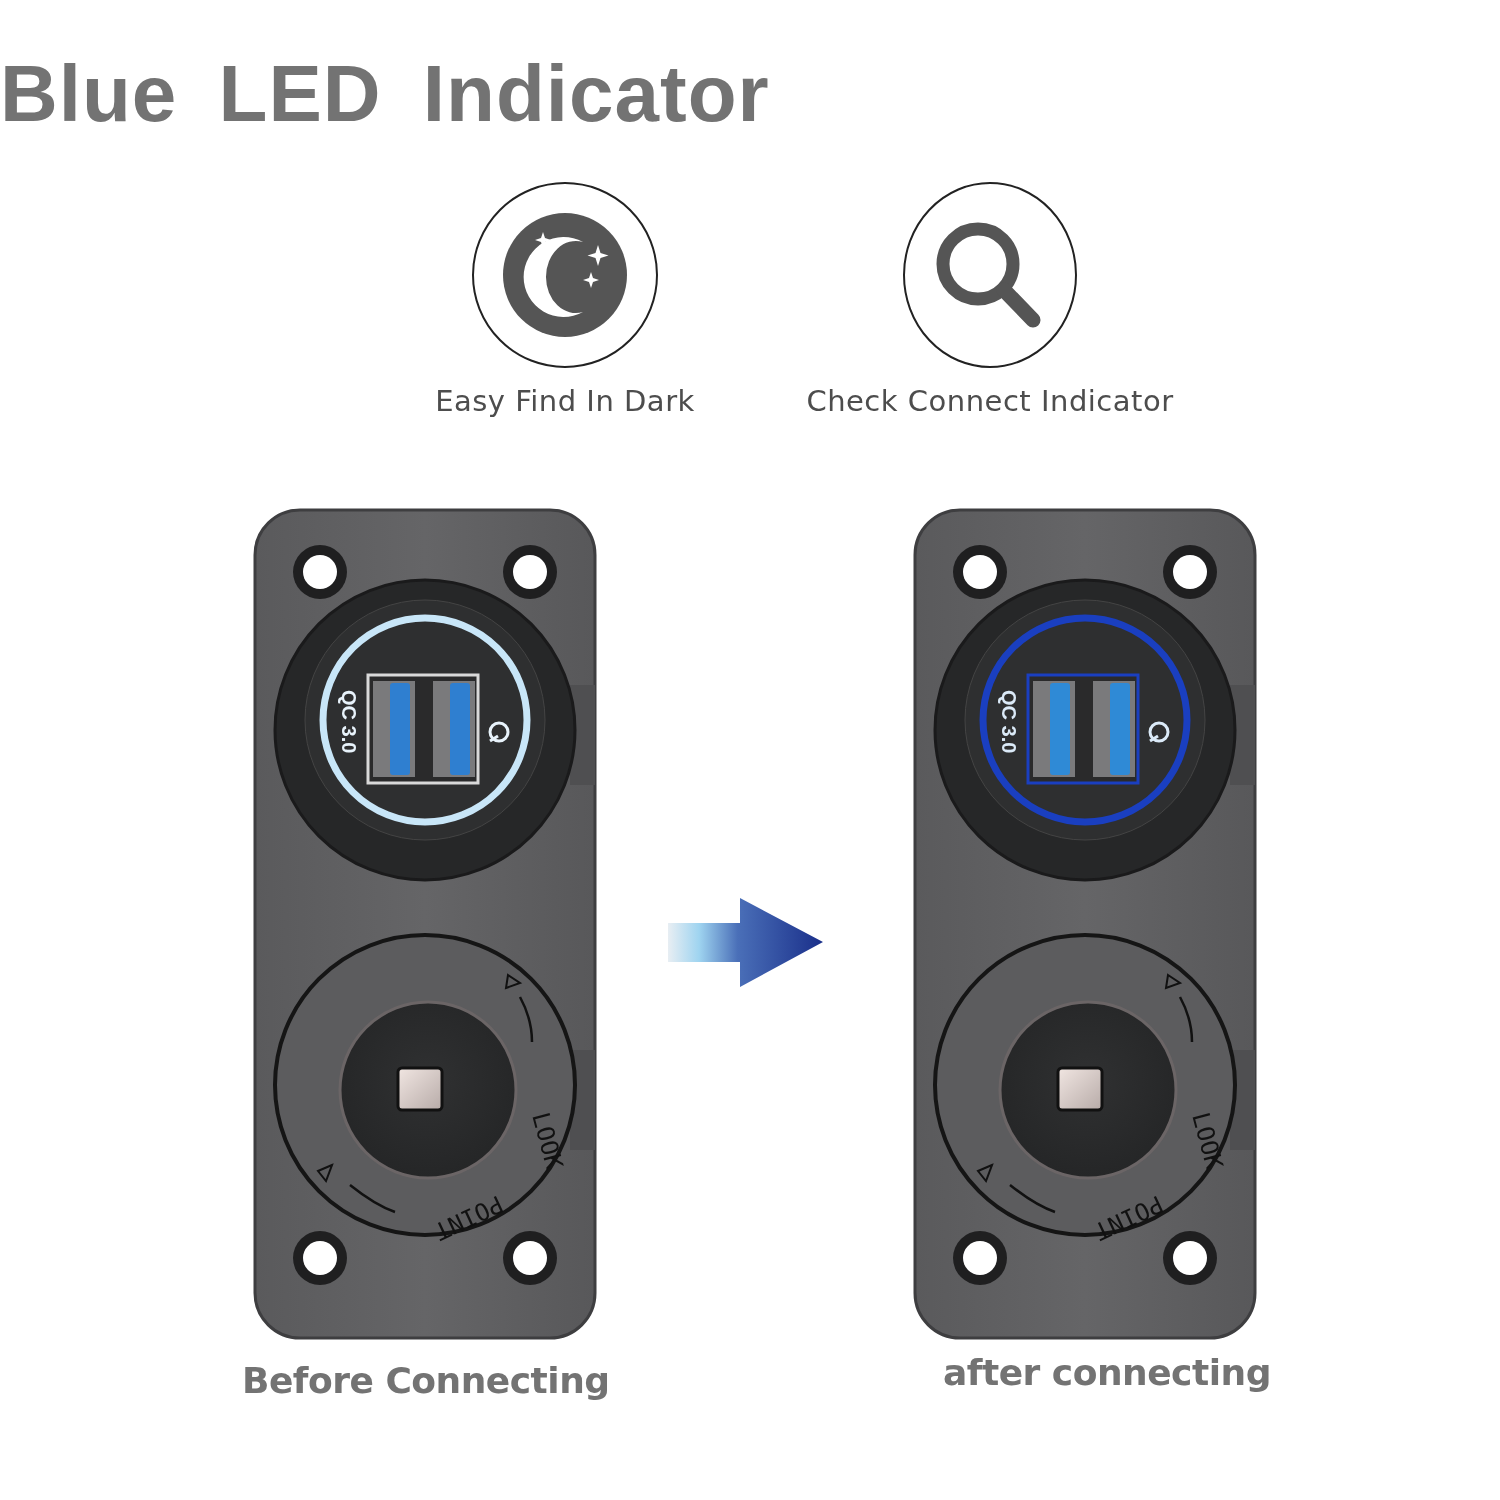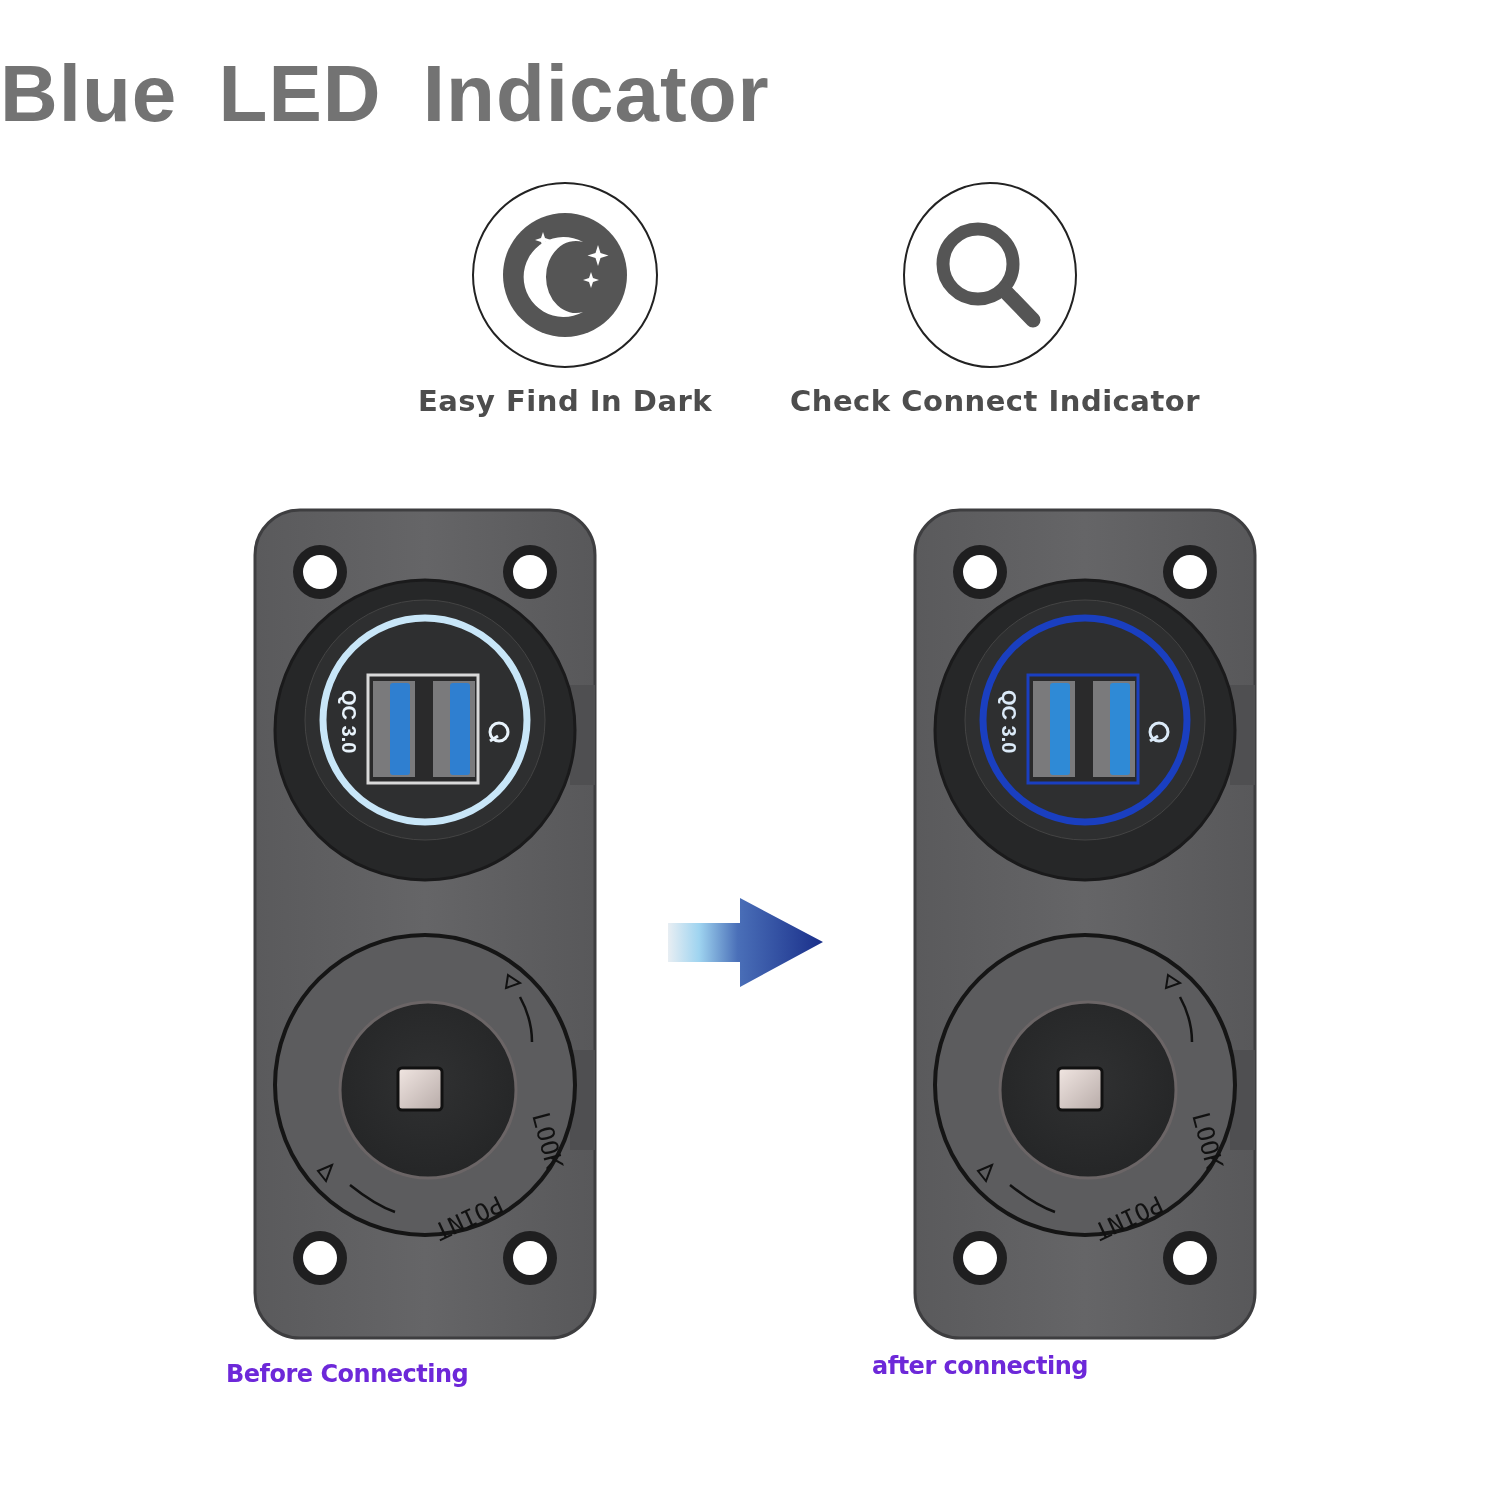--- a/index.html
+++ b/index.html
@@ -1,22 +1,22 @@
 <!DOCTYPE html>
 <html><head>
 <meta charset="utf-8">
 <style>
   html,body{margin:0;padding:0;background:#ffffff;}
   body{width:1500px;height:1500px;position:relative;overflow:hidden;font-family:"Liberation Sans",sans-serif;}
   .title{position:absolute;left:0;width:1500px;top:48px;text-align:left;font-family:"Liberation Sans",sans-serif;font-weight:bold;font-size:80px;letter-spacing:1px;color:#737373;word-spacing:18px;}
   .feature{position:absolute;text-align:center;}
   .feature svg{display:block;margin:0 auto;}
-  .feature-label{font-family:"DejaVu Sans",sans-serif;font-weight:bold;font-size:29px;color:#4d4d4d;white-space:nowrap;margin-top:14px;letter-spacing:0.5px;}
+  .feature-label{font-family:"DejaVu Sans",sans-serif;font-weight:normal;font-size:29px;color:#4d4d4d;white-space:nowrap;margin-top:14px;letter-spacing:0.5px;}
   .panel-wrap{position:absolute;}
-  .caption{position:absolute;font-family:"DejaVu Sans",sans-serif;font-weight:bold;font-size:24px;color:#6d28d9;white-space:nowrap;letter-spacing:-0.5px;}
+  .caption{position:absolute;font-family:"DejaVu Sans",sans-serif;font-weight:bold;font-size:36px;color:#737373;white-space:nowrap;letter-spacing:-0.5px;margin-left:16px;}
   .arrow{position:absolute;}
 </style>
 </head>
 <body>
 
 <div class="title">Blue LED Indicator</div>
 
 <div class="feature" style="left:410px;top:180px;width:310px;">
   <svg width="190" height="190" viewBox="0 0 190 190">
     <circle cx="95" cy="95" r="92" fill="#fff" stroke="#222" stroke-width="2"></circle>
@@ -163,13 +163,13 @@
     <path d="M258 470 l12 8 -14 5 z" fill="none" stroke="#111" stroke-width="2"></path>
     <path d="M270 492 q12 22 12 45" fill="none" stroke="#111" stroke-width="2.5"></path>
     <path d="M82 660 l-14 6 8 10 z" fill="none" stroke="#111" stroke-width="2"></path>
     <path d="M100 680 q25 20 45 27" fill="none" stroke="#111" stroke-width="2.5"></path>
     <text font-family="DejaVu Sans Mono, monospace" font-size="24" fill="#111" transform="translate(282,610) rotate(75)">LOOK</text>
     <text font-family="DejaVu Sans Mono, monospace" font-size="24" fill="#111" transform="translate(248,690) rotate(155)">POINT</text>
   </svg>
 </div>
 
 <div class="caption" style="left:226px;top:1360px;">Before Connecting</div>
-<div class="caption" style="left:872px;top:1352px;">after connecting</div>
+<div class="caption" style="left:927px;top:1352px;">after connecting</div>
 
 </body></html>

